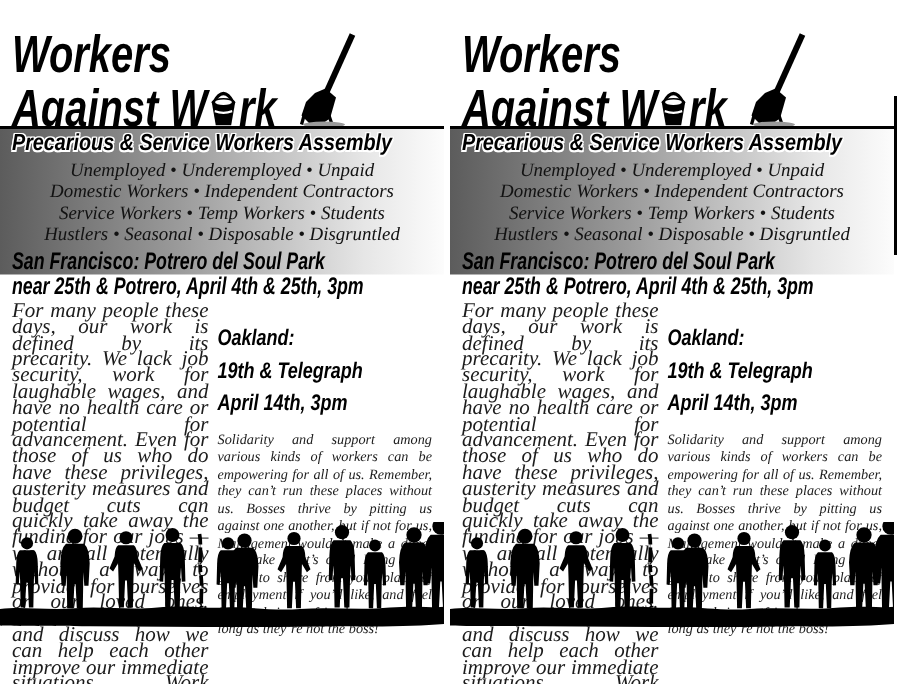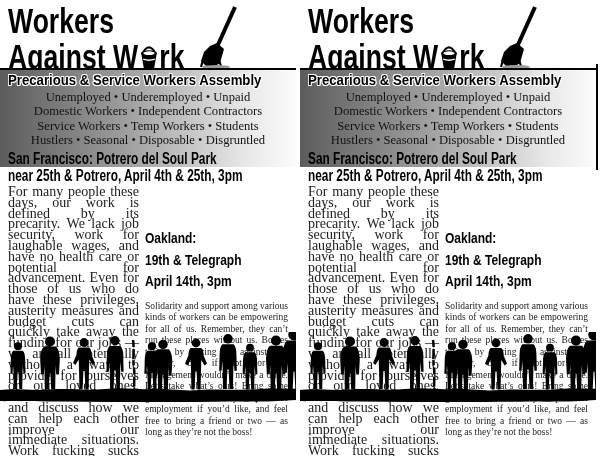--- a/index.html
+++ b/index.html
@@ -1,20 +1,20 @@
 <!DOCTYPE html>
 <html><head>
 <meta charset="utf-8">
 <style>
   html,body{margin:0;padding:0;}
   body{
     width:600px;height:456px;position:relative;overflow:hidden;
     background:#ffffff;font-family:"Liberation Sans",sans-serif;
   }
-  .flyer{position:absolute;top:0;width:296px;height:403px;background:#fff;}
+  .flyer{position:absolute;top:16px;width:296px;height:403px;background:#fff;font-style:italic;}
   .flyer.pos-left{left:0;}
   .flyer.pos-right{left:300px;}
 
   
   .title-block{position:absolute;top:2px;left:8px;color:#000;}
   .title-line{
     display:inline-block;white-space:nowrap;
     font-weight:bold;font-size:35px;line-height:37px;
     transform:scaleX(0.76);transform-origin:left top;
     letter-spacing:0;
@@ -55,21 +55,21 @@
     transform:scaleX(0.74);transform-origin:left top;
   }
 
   
   .col-left{position:absolute;top:187px;left:8px;width:131px;}
   .col-left p{
     margin:0;font-family:"Liberation Serif",serif;
     font-size:14px;line-height:10.8px;color:#1c1c1c;
     text-align:justify;
   }
-  .col-right{position:absolute;top:199px;left:145px;width:143px;margin-top:28px;}
+  .col-right{position:absolute;top:199px;left:145px;width:143px;}
   .oak-line{
     display:block;white-space:nowrap;
     font-weight:bold;font-size:15px;line-height:21.5px;color:#000;
     transform:scaleX(0.8);transform-origin:left top;
   }
   .col-right p{
     margin:9px 0 0 0;font-family:"Liberation Serif",serif;
     font-size:9.5px;line-height:11.5px;color:#1c1c1c;
     text-align:justify;
   }

